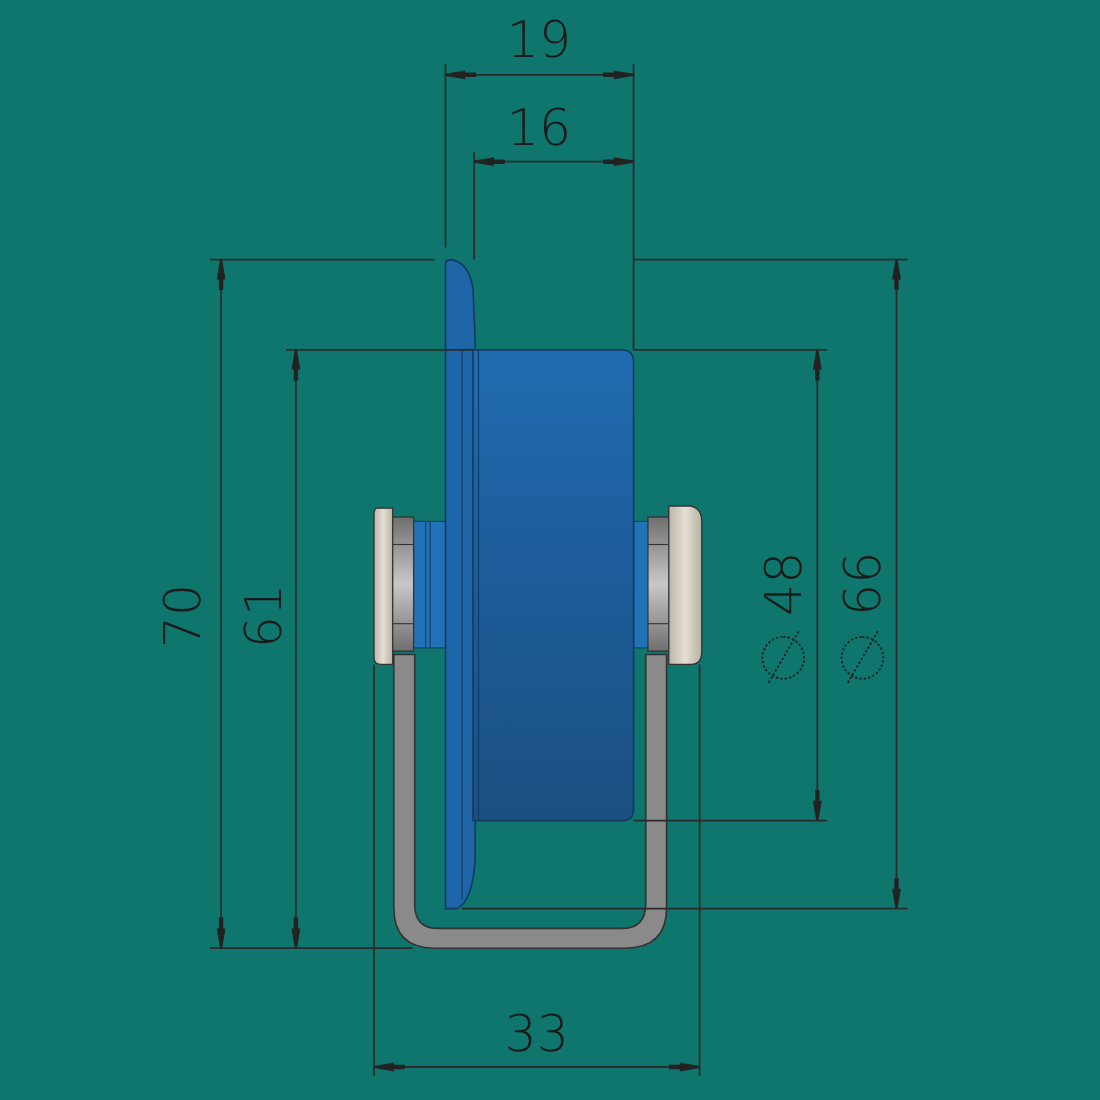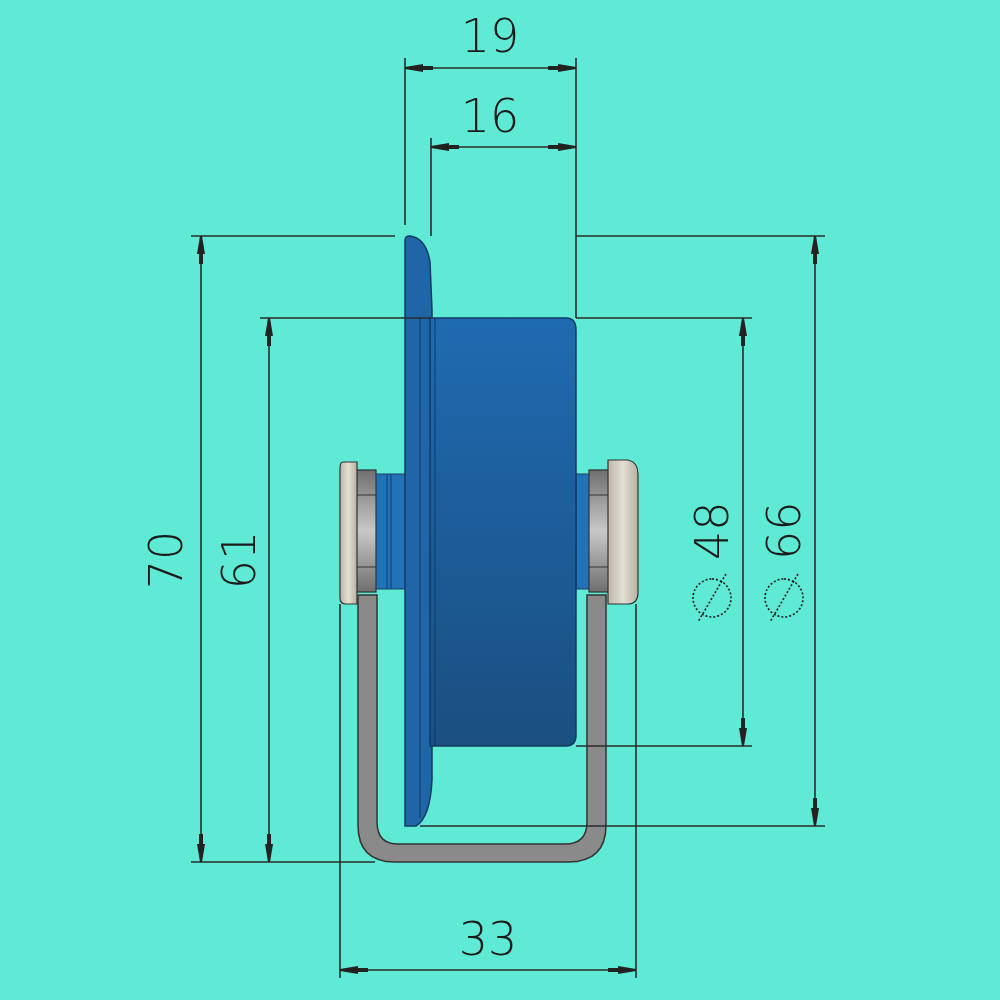--- a/index.html
+++ b/index.html
@@ -1,16 +1,16 @@
 <!DOCTYPE html>
 <html><head>
   <meta charset="utf-8">
   <style>
     html, body { margin: 0; padding: 0; background: #ffffff; }
-    #canvas { position: relative; width: 1000px; height: 1000px; overflow: hidden; background: #5eead4; }
+    #canvas { position: relative; width: 1000px; height: 1000px; overflow: hidden; background: #0f766e; }
     svg { position: absolute; left: 0; top: 0; }
     .dimtext { font-family: "DejaVu Sans", sans-serif; font-size: 46px; fill: #1a1a1a; font-weight: 300; }
     .dimline { stroke: #2b2b2b; stroke-width: 1.6; fill: none; }
   </style>
 </head>
 <body>
 
 <div id="canvas">
 <svg width="1000" height="1000" viewBox="0 0 1000 1000">
   <defs>

